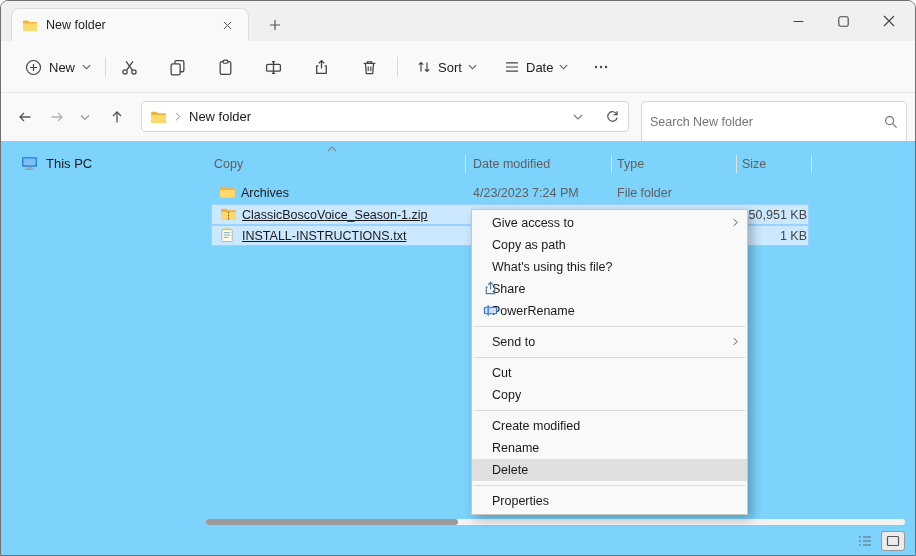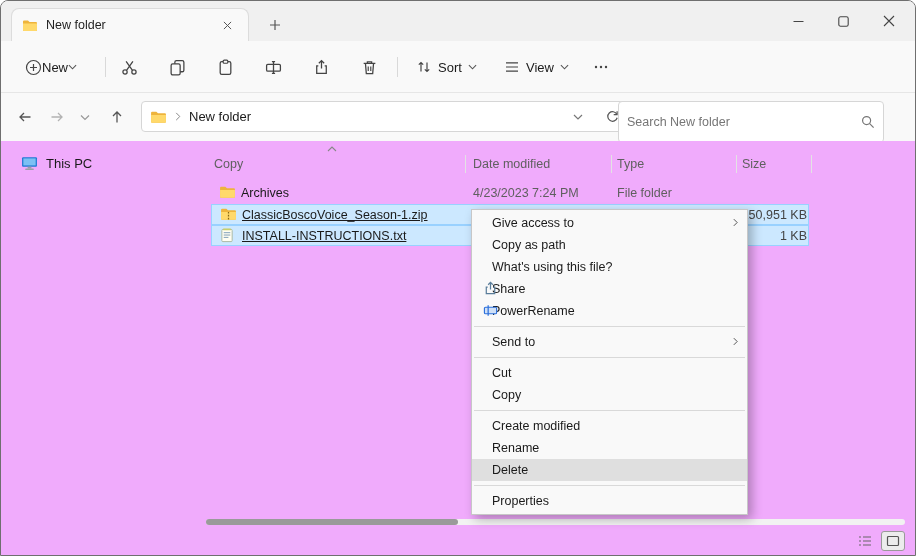--- a/index.html
+++ b/index.html
@@ -16,41 +16,41 @@
   .tab-close { width:22px; height:22px; border-radius:4px; display:flex; align-items:center; justify-content:center; }
   .newtab { position:absolute; left:264px; top:14px; width:20px; height:20px; border-radius:4px;
             display:flex; align-items:center; justify-content:center; }
   .wincontrols { position:absolute; right:4px; top:4px; height:32px; display:flex; }
   .winbtn { width:45px; height:32px; display:flex; align-items:center; justify-content:center; }
 
   
   .toolbar { position:absolute; left:0; top:40px; width:100%; height:52px; background:#f9f9f9;
              border-bottom:1px solid #e6e6e6; }
   .tb-new { position:absolute; left:14px; top:10px; height:32px; padding:0 10px; border-radius:4px;
-            display:flex; align-items:center; font-size:13px; color:#1a1a1a; }
+            display:flex; align-items:center; gap:7px; font-size:13px; color:#1a1a1a; }
   .tb-sep { position:absolute; top:16px; width:1px; height:20px; background:#d9d9d9; }
   .tb-ico { position:absolute; top:10px; width:32px; height:32px; border-radius:4px;
             display:flex; align-items:center; justify-content:center; }
   .tb-drop { position:absolute; top:10px; height:32px; padding:0 9px; border-radius:4px;
              display:flex; align-items:center; gap:6px; font-size:13px; color:#1a1a1a; }
 
   
   .navbar { position:absolute; left:0; top:92px; width:100%; height:48px; background:#f9f9f9; }
   .nav-btn { position:absolute; top:8px; width:32px; height:32px; border-radius:4px;
              display:flex; align-items:center; justify-content:center; }
   .addressbar { position:absolute; left:140px; top:8px; width:488px; height:31px; background:#ffffff;
                 border:1px solid #d6d6d6; border-radius:4px; display:flex; align-items:center; padding:0 8px; gap:8px; }
   .addr-text { font-size:13px; color:#1a1a1a; flex:1; }
-  .searchbox { position:absolute; left:617px; top:8px; width:266px; height:42px; background:#ffffff;
+  .searchbox { position:absolute; left:640px; top:8px; width:266px; height:42px; background:#ffffff;
                border:1px solid #d6d6d6; border-radius:4px; display:flex; align-items:center; padding:0 8px; }
   .searchbox input { flex:1; border:none; outline:none; font-size:12.5px; font-family:inherit; color:#333; background:transparent; }
   .searchbox input::placeholder { color:#767676; }
 
   
-  .content { position:absolute; left:0; top:140px; right:0; bottom:0; background:#f0abfc; }
+  .content { position:absolute; left:0; top:140px; right:0; bottom:0; background:#7dd3fc; }
   .side-item { position:absolute; left:14px; top:11px; width:170px; height:22px; border-radius:4px;
                display:flex; align-items:center; gap:8px; padding:0 6px; font-size:13px; color:#1a1a1a; }
 
   .col-header { position:absolute; top:13px; height:20px; font-size:12.5px; color:#606060;
                 display:flex; align-items:center; }
   .col-sep { position:absolute; top:14px; width:1px; height:18px; background:#e3e3e3; }
   .sort-caret { position:absolute; top:5px; }
 
   .frow { position:absolute; left:205px; height:21px; width:610px; }
   .frow-sel { background:#cce8ff; border:1px solid #99d1ff; left:210px; width:598px; }
@@ -209,21 +209,21 @@
             <path d="M1 1L5 5L9 1" fill="none" stroke="#555" stroke-width="1.2"></path>
           </svg>
       </span>
     </div>
     <div class="tb-drop" style="left:494px">
       <span>
         <svg width="16" height="16" viewBox="0 0 16 16">
             <path d="M2 3.8H14M2 8H14M2 12.2H14" stroke="#444" stroke-width="1.2"></path>
           </svg>
       </span>
-      <span>View</span>
+      <span>Date</span>
       <span>
         <svg width="9" height="6" viewBox="0 0 10 6">
             <path d="M1 1L5 5L9 1" fill="none" stroke="#555" stroke-width="1.2"></path>
           </svg>
       </span>
     </div>
     <div class="tb-ico" style="left:584px">
       <span>
         <svg width="16" height="16" viewBox="0 0 16 16">
             <circle cx="3" cy="8" r="1.2" fill="#444"></circle>

